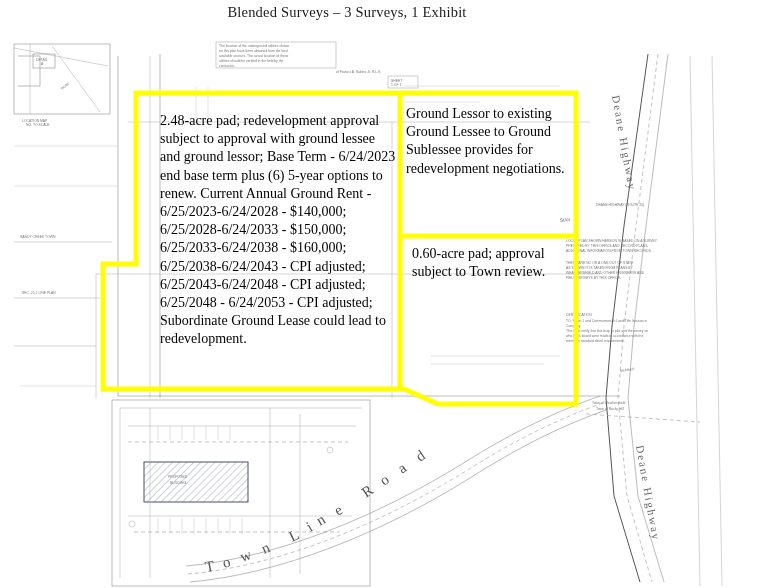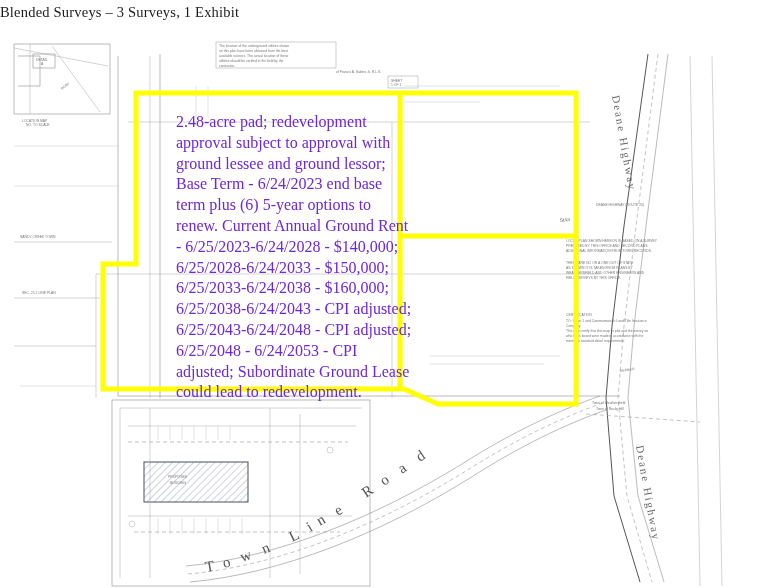--- a/index.html
+++ b/index.html
@@ -18,21 +18,21 @@
     position: relative;
     width: 759px;
     height: 588px;
     background: #ffffff;
   }
   .title {
     position: absolute;
     top: 4px;
     left: 0;
     width: 694px;
-    text-align: left;
+    text-align: center;
     font-size: 14.5px;
     color: #1a1a1a;
     font-family: "Liberation Serif", serif;
     letter-spacing: 0.2px;
   }
 
   
   #drawing {
     position: absolute;
     top: 26px;
@@ -42,25 +42,24 @@
     overflow: hidden;
   }
   #drawing svg {
     display: block;
   }
 
   
   .callout {
     position: absolute;
     font-family: "Liberation Serif", serif;
-    color: #6d28d9;
-    font-size: 16px;
+    color: #000000;
+    font-size: 14px;
     line-height: 1.30;
     white-space: pre-line;
-    margin-left: 16px;
   }
 
   
   #highlight {
     position: absolute;
     top: 0;
     left: 0;
     width: 759px;
     height: 588px;
     pointer-events: none;
@@ -236,16 +235,18 @@
 
     <path d="M136 93 L576 93 L576 404 L438 404 L404 389 L103 389 L103 264 L136 264 Z" fill="none" stroke="#ffff00" stroke-width="5" stroke-linejoin="miter"></path>
 
     <path d="M400 236 L576 236" fill="none" stroke="#ffff00" stroke-width="5"></path>
 
     <path d="M400 93 L400 389" fill="none" stroke="#ffff00" stroke-width="5"></path>
   </svg>
 
   <div class="callout txt-a">2.48-acre pad; redevelopment approval subject to approval with ground lessee and ground lessor; Base Term - 6/24/2023 end base term plus (6) 5-year options to renew.  Current Annual Ground Rent - 6/25/2023-6/24/2028 - $140,000; 6/25/2028-6/24/2033 - $150,000; 6/25/2033-6/24/2038 - $160,000; 6/25/2038-6/24/2043 - CPI adjusted; 6/25/2043-6/24/2048 - CPI adjusted; 6/25/2048 - 6/24/2053 - CPI adjusted; Subordinate Ground Lease could lead to redevelopment.</div>
 
-
+  <div class="callout txt-b">Ground Lessor to existing Ground Lessee to Ground Sublessee provides for redevelopment negotiations.</div>
+
+  <div class="callout txt-c">0.60-acre pad; approval subject to Town review.</div>
 
 
 </div>
 
 </body></html>

